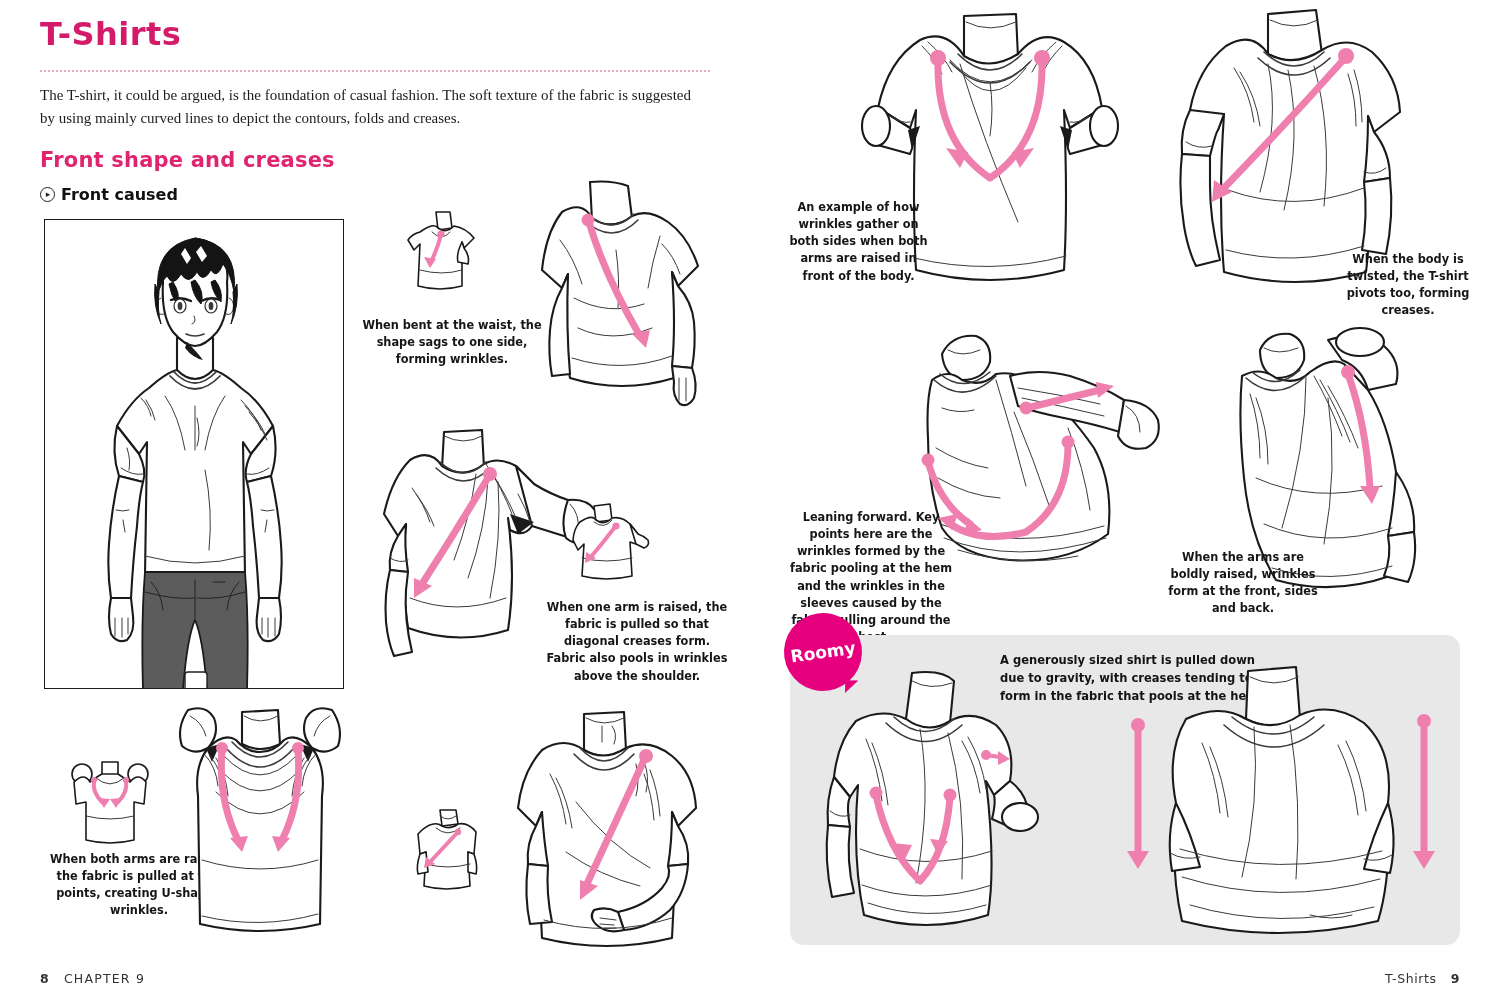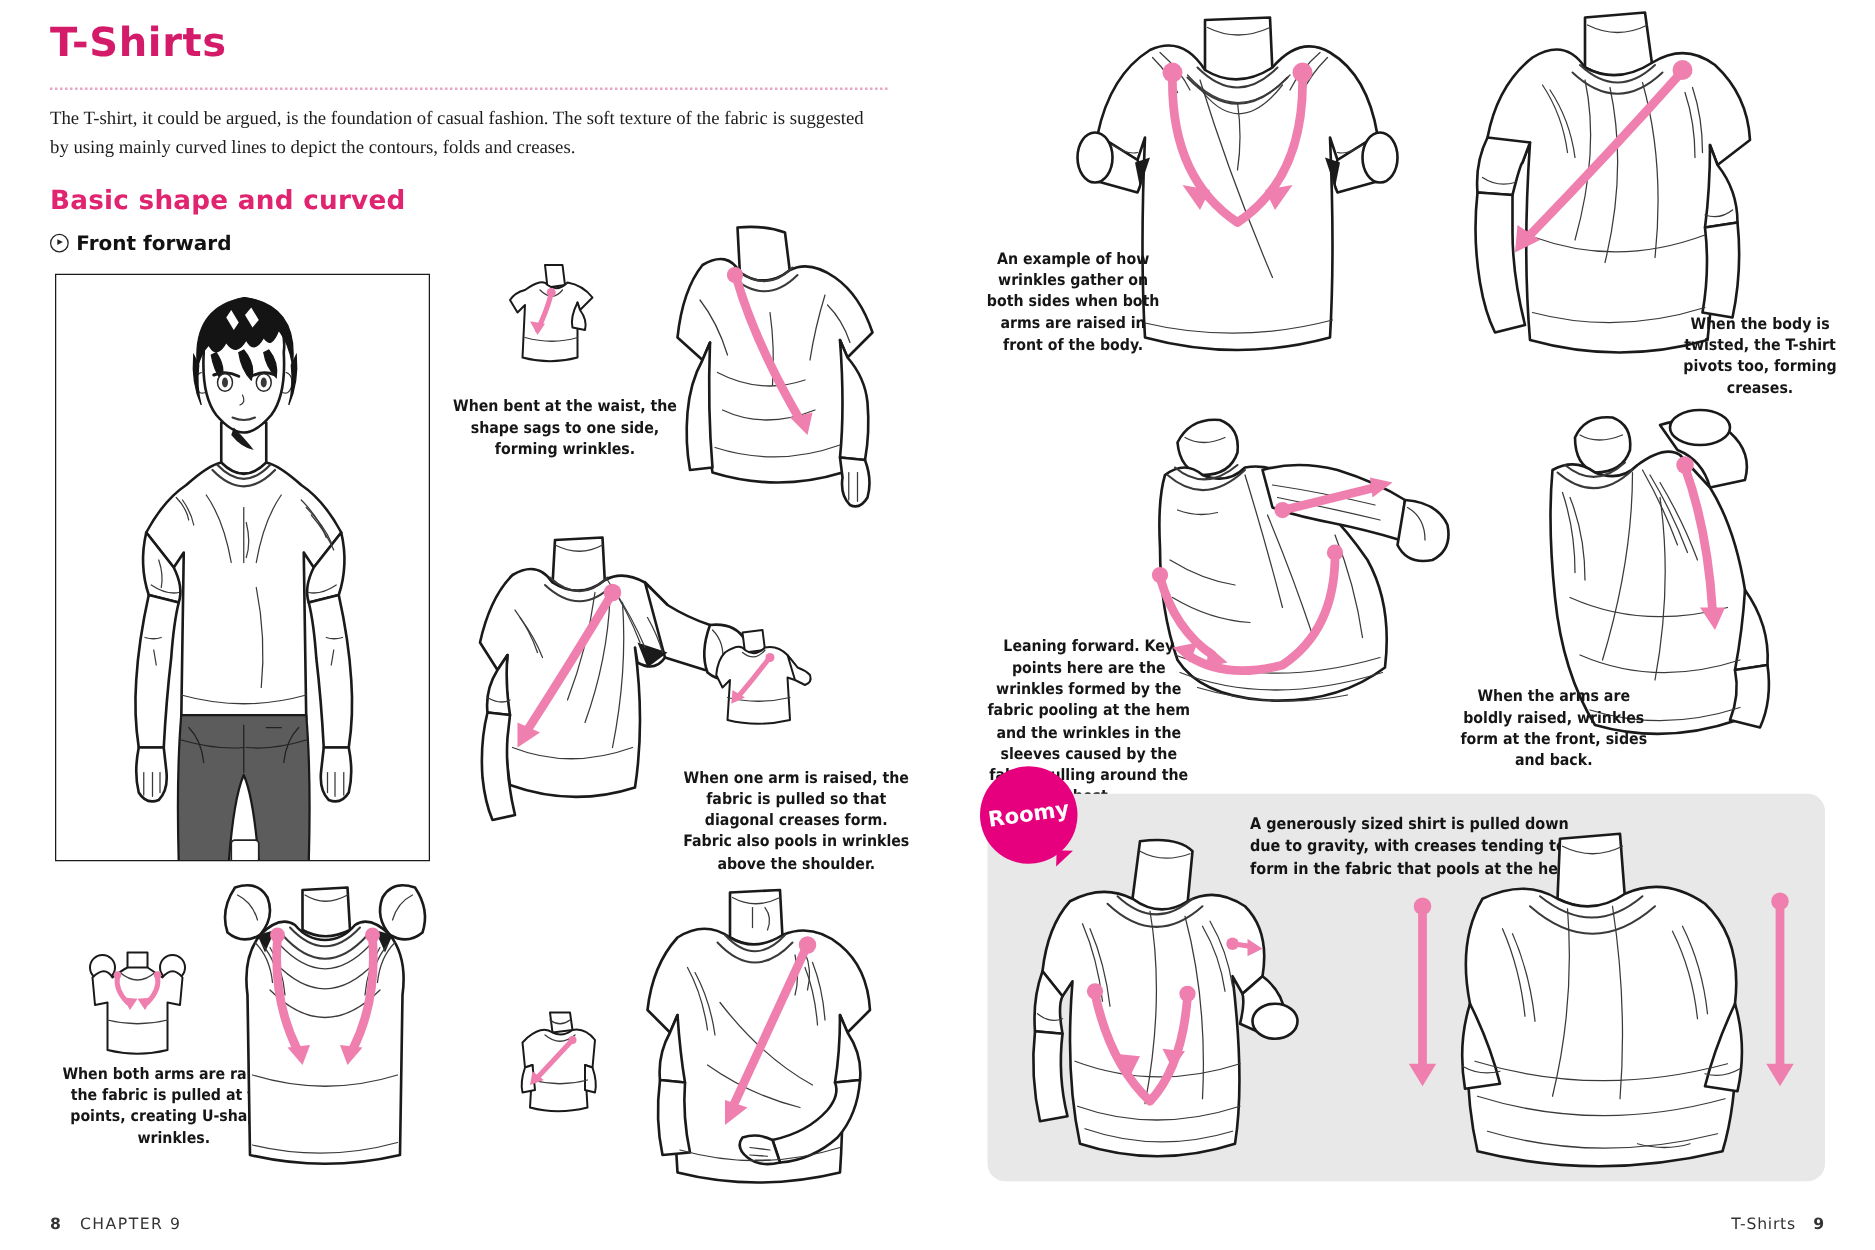--- a/index.html
+++ b/index.html
@@ -128,25 +128,25 @@
   .dot { fill: #ef7fae; stroke: none; }
 </style>
 </head>
 <body>
 
 <div class="page left-page">
 
   <div class="chapter-title">T-Shirts</div>
   <div class="title-rule"></div>
   <div class="intro-text">The T-shirt, it could be argued, is the foundation of casual fashion. The soft texture of the fabric is suggested by using mainly curved lines to depict the contours, folds and creases.</div>
-  <div class="section-heading">Basic shape and curved</div>
+  <div class="section-heading">Front shape and creases</div>
 
   <div class="subsection">
     <span class="chev-circle">▸</span>
-    <span>Front forward</span>
+    <span>Front caused</span>
   </div>
 
   <div class="hero-frame">
     <svg width="300" height="470" viewBox="0 0 300 470">
 
       <path class="fillw" d="M132 118 L132 152 Q150 166 168 152 L168 118 Z"></path>
 
       <path class="fillw" d="M118 62 Q114 30 150 26 Q186 30 182 62 Q184 96 172 112 Q160 126 150 126 Q140 126 128 112 Q116 96 118 62 Z"></path>
 
       <path class="ink-thin" d="M116 78 Q110 80 112 90 Q114 96 119 94"></path>
@@ -298,21 +298,21 @@
     <path class="fillw-s" d="M22 6 L38 4 L40 20 L24 22 Z"></path>
     <path class="fillw-s" d="M8 22 Q20 14 24 20 Q32 26 40 18 Q50 16 58 24 L66 34 L64 44 L58 42 L60 76 Q34 82 10 76 L12 44 L6 50 L1 40 Q2 28 8 22 Z"></path>
     <path class="fillw-s" d="M58 24 L66 34 Q72 36 76 40 Q78 46 72 48 L64 44 Z"></path>
     <path class="ink-thin" d="M22 22 Q32 30 40 20"></path>
     <path class="ink-thin" d="M10 58 Q34 64 60 58"></path>
     <circle class="dot" cx="44" cy="26" r="3.6"></circle>
     <path class="arrow-sm" d="M43 27 Q30 44 18 58"></path>
     <path class="arrowhead" d="M13 63 L14 52 L24 58 Z"></path>
   </svg>
 
-  <div class="caption" style="left:546px; top:598px; width:182px;margin-top:15px;">When one arm is raised, the fabric is pulled so that diagonal creases form. Fabric also pools in wrinkles above the shoulder.</div>
+  <div class="caption" style="left:546px; top:598px; width:182px;">When one arm is raised, the fabric is pulled so that diagonal creases form. Fabric also pools in wrinkles above the shoulder.</div>
 
   <svg style="position:absolute; left:68px; top:758px;" width="84" height="92" viewBox="0 0 84 92">
     <path class="fillw-s" d="M34 4 L50 4 L50 18 L34 18 Z"></path>
     <circle class="fillw-s" cx="14" cy="16" r="10"></circle>
     <circle class="fillw-s" cx="70" cy="16" r="10"></circle>
     <path class="fillw-s" d="M6 24 Q16 14 22 24 Q30 18 34 16 L50 16 Q56 20 62 24 Q70 14 78 24 L76 46 L66 44 L66 82 Q42 88 18 82 L18 44 L8 46 Z"></path>
     <path class="ink-thin" d="M28 20 Q42 32 56 20"></path>
     <path class="ink-thin" d="M18 58 Q42 64 66 58"></path>
     <circle class="dot" cx="26" cy="22" r="3"></circle>
     <circle class="dot" cx="58" cy="22" r="3"></circle>

